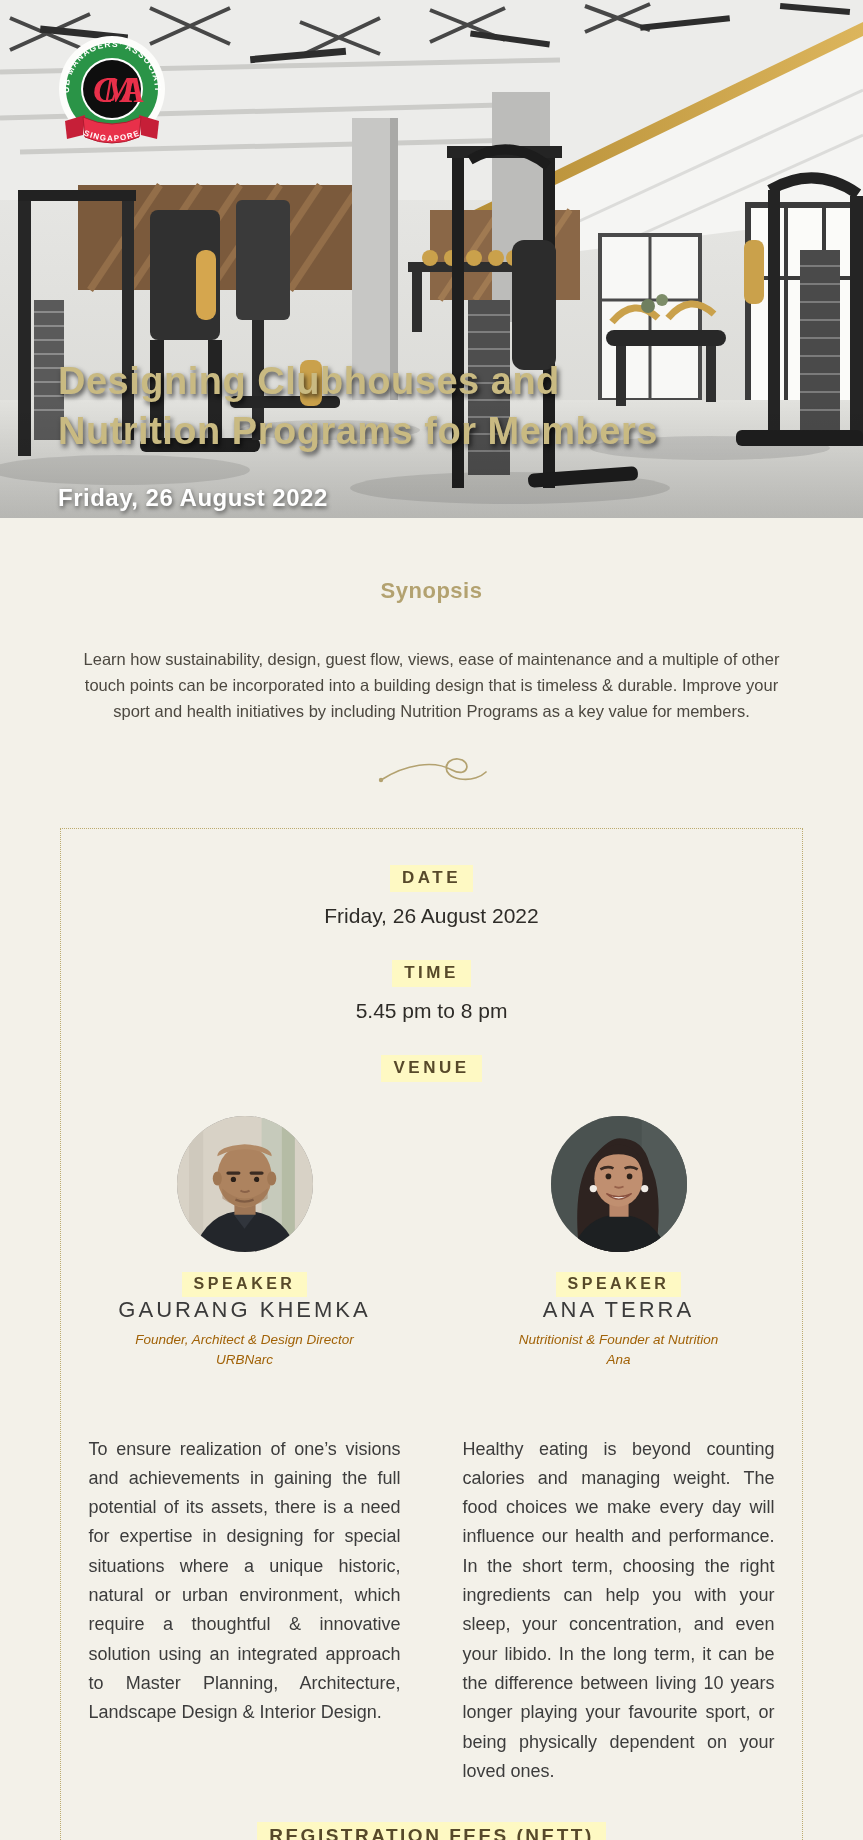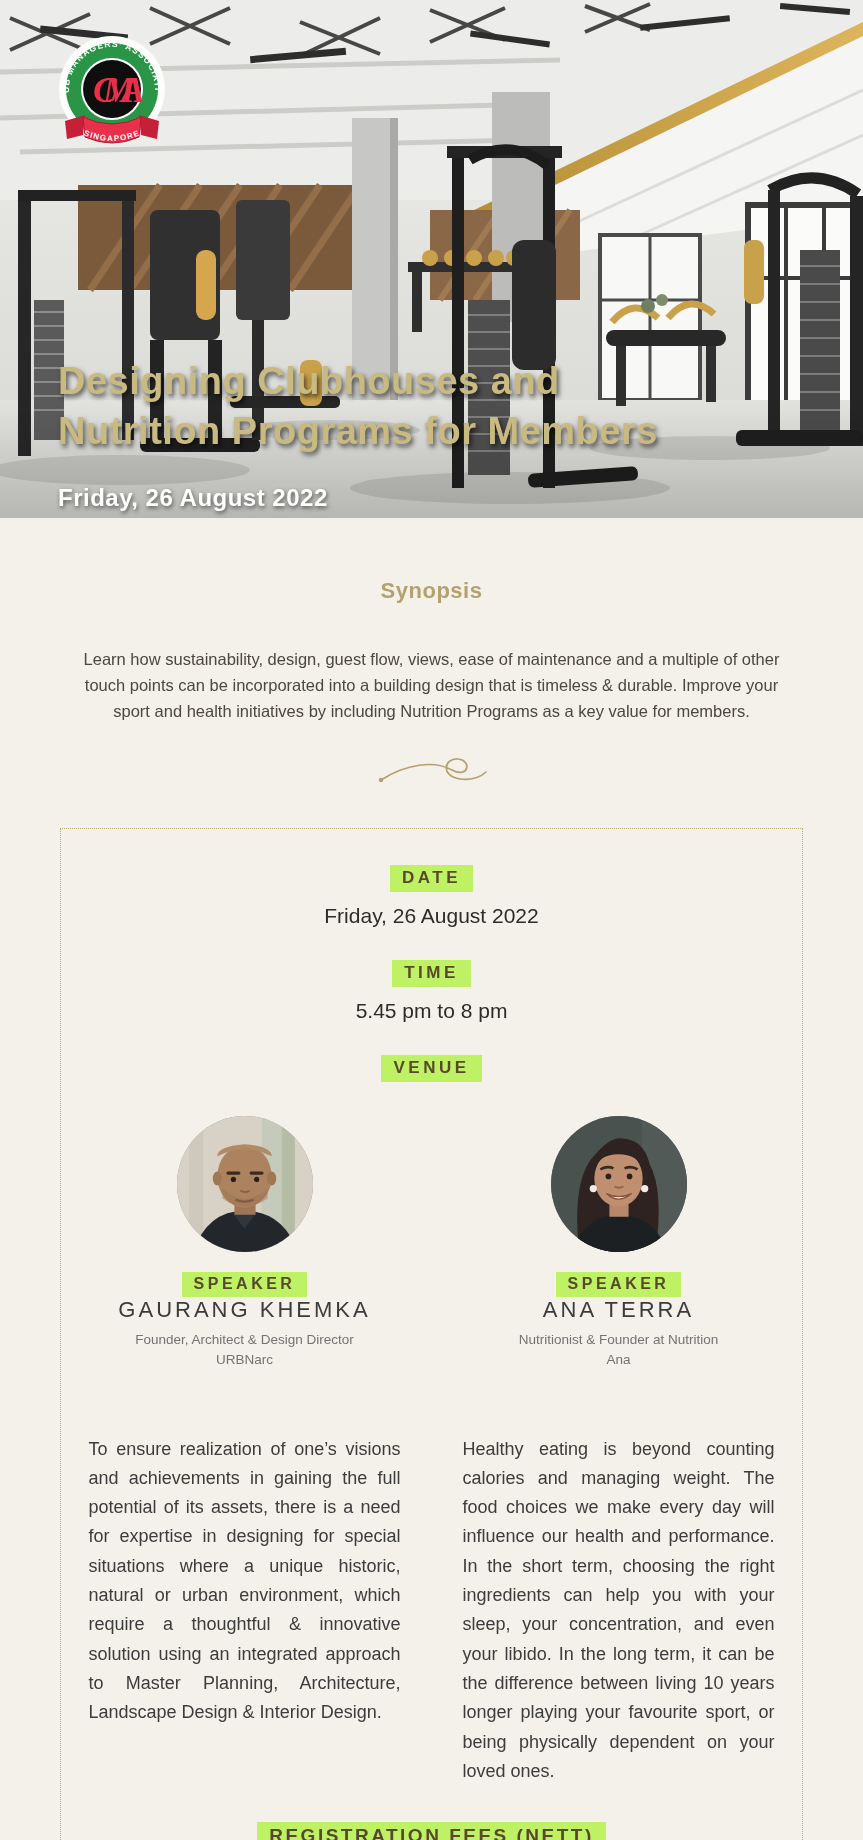--- a/index.html
+++ b/index.html
@@ -18,33 +18,33 @@
   .hero-title span { display:block; }
   .hero-date { margin-top:28px; font-size:24px; font-weight:700; color:#ffffff;
     text-shadow:1px 2px 4px rgba(0,0,0,0.55); letter-spacing:0.5px; }
   
   .synopsis { text-align:center; padding-top:60px; }
   .synopsis h2 { color:#b3a270; font-size:22px; font-weight:700; letter-spacing:0.5px; }
   .synopsis p { width:706px; margin:42px auto 0; font-size:16.5px; line-height:26px; color:#4c4840; }
   .flourish { margin-top:24px; }
   
   .details-box { margin:34px 60px 0; border:1.5px dotted #bcab6e; padding:36px 0 58px; text-align:center; }
-  .tag { display:inline-block; background:#bef264; color:#57492a; font-weight:700;
+  .tag { display:inline-block; background:#fef9c3; color:#57492a; font-weight:700;
     letter-spacing:3.5px; font-size:17px; padding:3px 12px 4px; }
   .detail { margin-top:30px; }
   .detail:first-child { margin-top:0; }
   .detail-value { font-size:21px; color:#2e2c28; margin-top:9px; line-height:29px; }
   
   .speakers { display:flex; justify-content:center; gap:62px; margin-top:34px; }
   .speaker { width:312px; text-align:center; }
   .avatar { width:136px; height:136px; border-radius:50%; overflow:hidden; margin:0 auto; background:#888; }
   .avatar svg { display:block; width:100%; height:100%; }
   .speaker .tag { margin-top:20px; font-size:16px; }
   .speaker-name { font-size:22px; letter-spacing:3px; color:#3b3b3b; margin-top:0; }
-  .speaker-role { font-size:13.5px; color:#737373; line-height:1.5; margin-top:7px; }
+  .speaker-role { font-style:italic; font-size:13.5px; color:#a16207; line-height:1.5; margin-top:7px; }
   .speaker-role span { display:block; }
   .speaker-bio { text-align:justify; font-size:18px; line-height:1.63; color:#3c3c3c; margin-top:64px; }
   
   .fees { margin-top:36px; }
   .fees .tag { font-size:19px; letter-spacing:2.5px; }
   .fees-line { font-style:italic; font-size:20px; margin-top:3px; color:#1f1f1f; }
   .fees-sep { color:#8d8d8d; margin:0 12px; }
   .fees-note { font-style:italic; font-weight:700; font-size:14px; margin-top:2px; color:#a21caf; }
 </style>
 </head>

